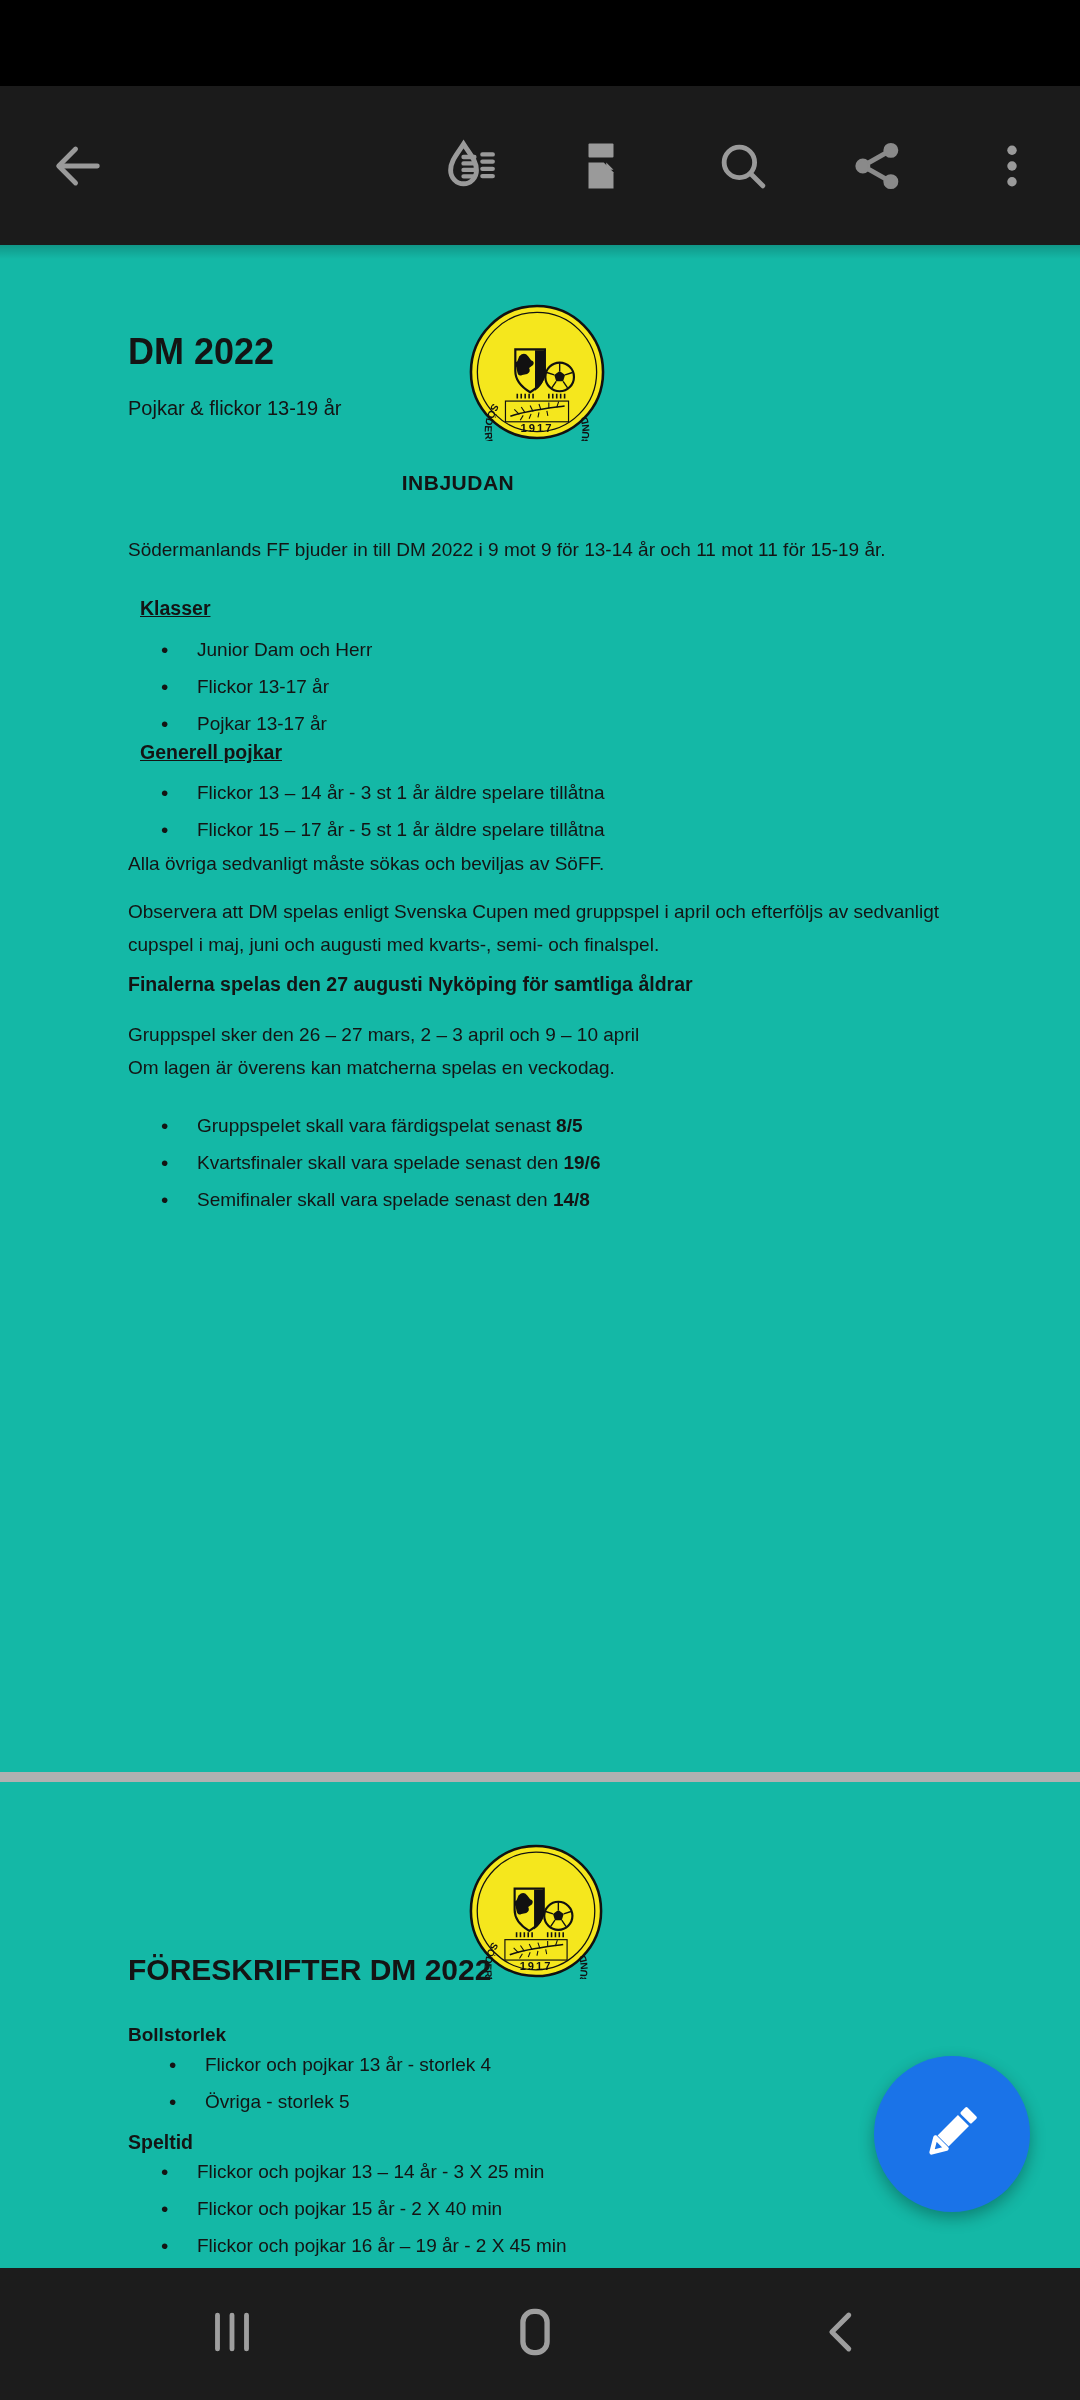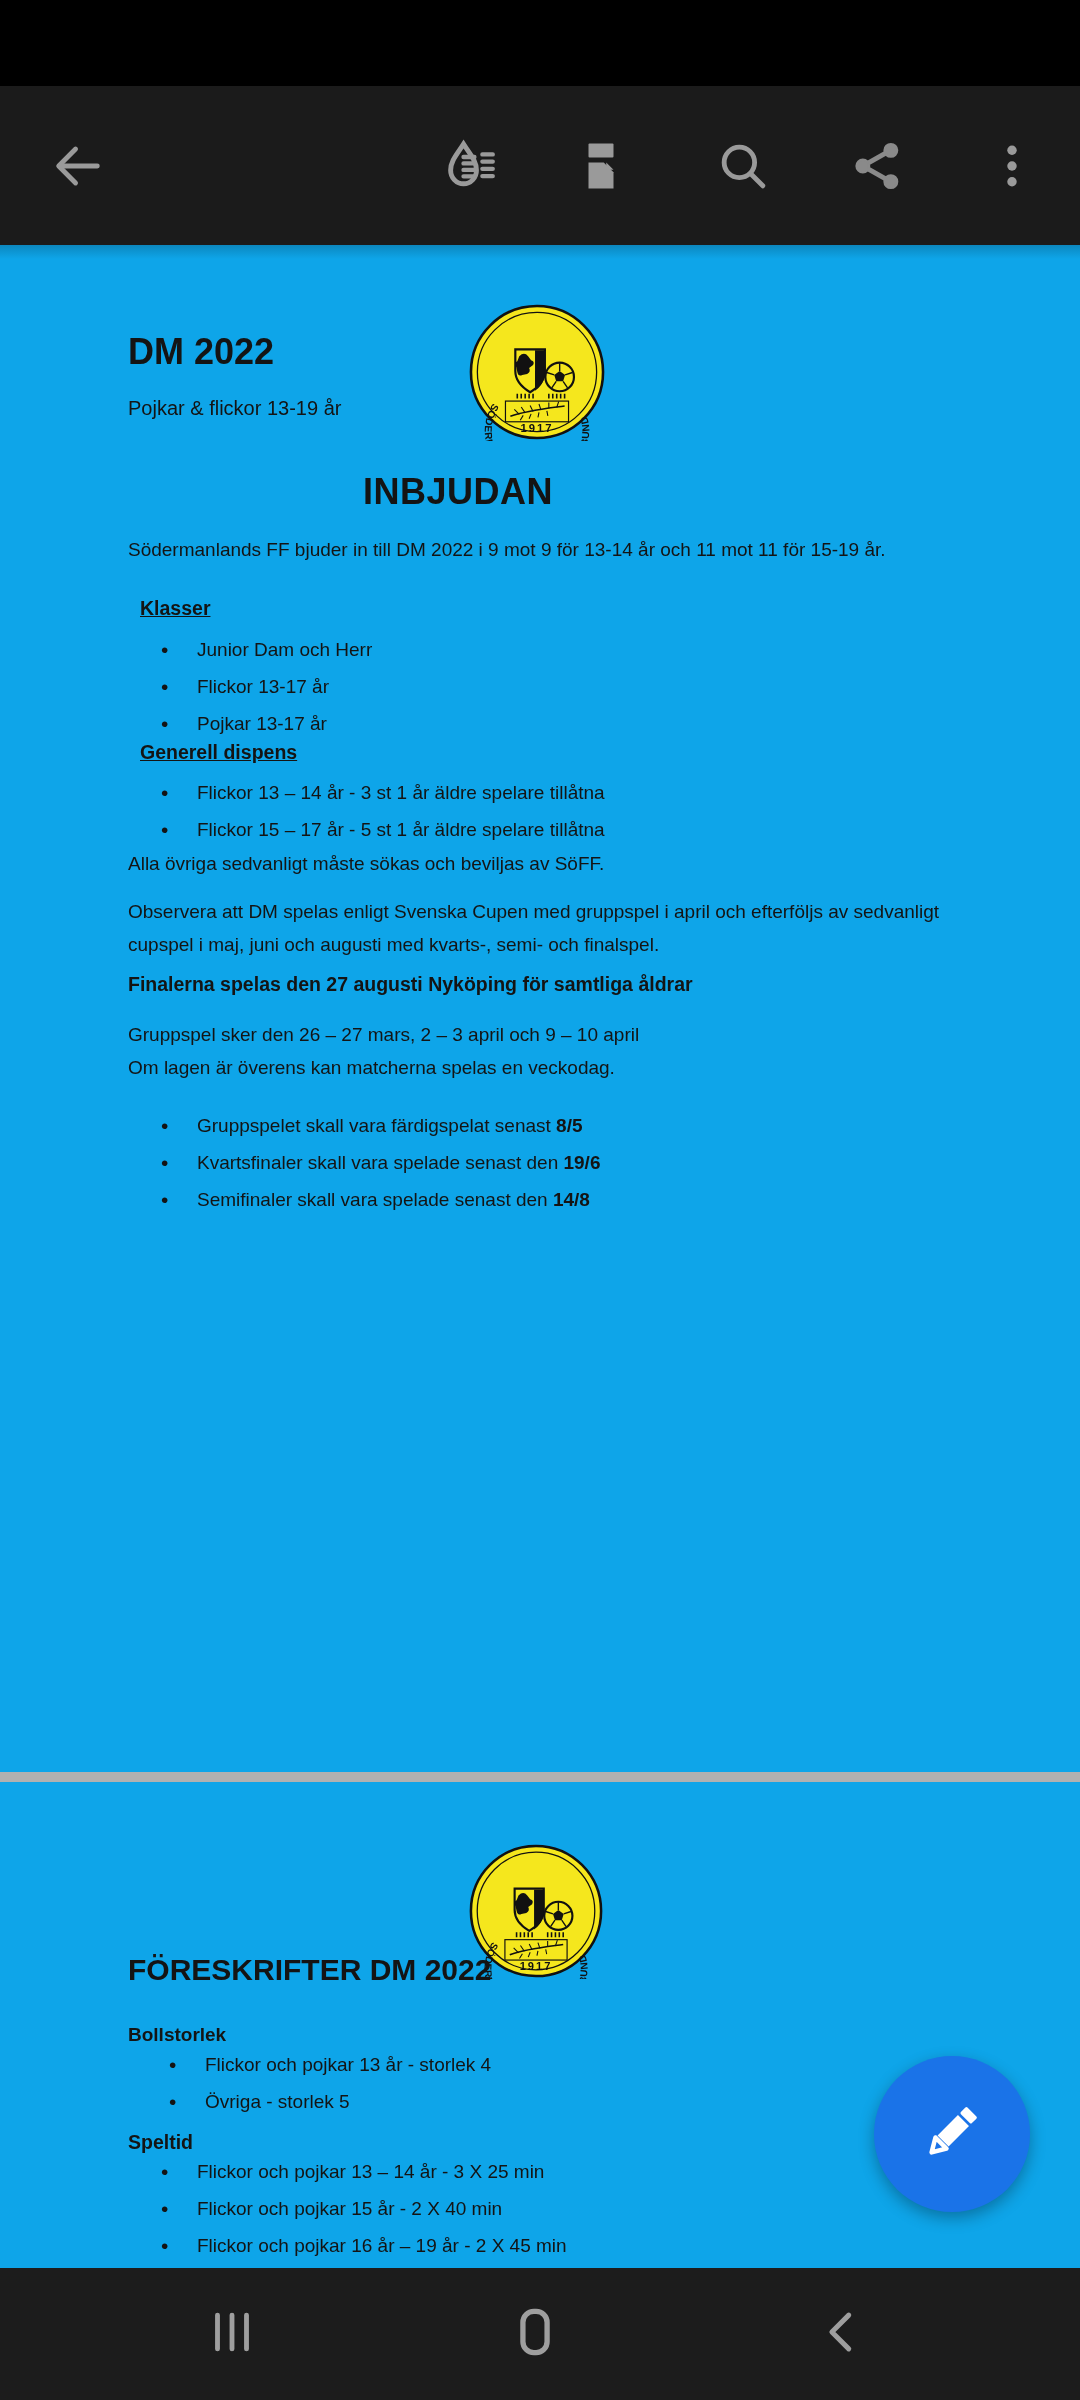--- a/index.html
+++ b/index.html
@@ -8,31 +8,31 @@
 
   
   .statusbar { position:absolute; top:0; left:0; width:1080px; height:86px; background:#000000; }
 
   
   .toolbar { position:absolute; top:86px; left:0; width:1080px; height:159px; background:#1b1b1b; }
   .tb-icon { position:absolute; top:0; height:159px; display:flex; align-items:center; justify-content:center; width:110px; }
   .tb-icon svg { display:block; }
 
   
-  .viewer { position:absolute; top:245px; left:0; width:1080px; height:2023px; background:#0ea5e9; }
+  .viewer { position:absolute; top:245px; left:0; width:1080px; height:2023px; background:#14b8a6; }
   .viewer-shadow { position:absolute; top:0; left:0; width:1080px; height:14px;
       background:linear-gradient(to bottom, rgba(0,0,0,0.18), rgba(0,0,0,0)); }
 
   .doc-text { color:#141414; }
   .abs { position:absolute; }
 
   .dm-title    { top:86px;  left:128px; font-size:36px; font-weight:bold; white-space:nowrap; }
   .dm-subtitle { top:136px; left:128px; font-size:20px; white-space:nowrap;margin-top:16px; }
   .logo-1      { top:58px;  left:468px; width:138px; height:138px; }
-  .inbjudan    { top:226px; left:0; width:916px; text-align:center; font-size:36px; font-weight:bold; letter-spacing:.5px; }
+  .inbjudan    { top:226px; left:0; width:916px; text-align:center; font-size:21px; font-weight:bold; letter-spacing:.5px; }
   .intro       { top:294px; left:128px; font-size:19px; white-space:nowrap; }
 
   .sec-h  { font-size:19.5px; font-weight:bold; text-decoration:underline; white-space:nowrap;margin-left:12px; }
   .klasser-h   { top:352px; left:128px; }
   .klasser-ul  { top:386px; left:128px; }
   .dispens-h   { top:496px; left:128px; }
   .dispens-ul  { top:529px; left:128px; }
 
   ul.doc-list { list-style:none; }
   ul.doc-list li { position:relative; height:37px; line-height:37px; font-size:19px; padding-left:69px; white-space:nowrap; }
@@ -163,21 +163,21 @@
     <div class="abs doc-text inbjudan">INBJUDAN</div>
     <div class="abs doc-text intro">Södermanlands FF bjuder in till DM 2022 i 9 mot 9 för 13-14 år och 11 mot 11 för 15-19 år.</div>
 
     <div class="abs doc-text sec-h klasser-h">Klasser</div>
     <ul class="abs doc-text doc-list klasser-ul">
       <li>Junior Dam och Herr</li>
       <li>Flickor 13-17 år</li>
       <li>Pojkar 13-17 år</li>
     </ul>
 
-    <div class="abs doc-text sec-h dispens-h">Generell dispens</div>
+    <div class="abs doc-text sec-h dispens-h">Generell pojkar</div>
     <ul class="abs doc-text doc-list dispens-ul">
       <li>Flickor 13 – 14 år - 3 st 1 år äldre spelare tillåtna</li>
       <li>Flickor 15 – 17 år - 5 st 1 år äldre spelare tillåtna</li>
     </ul>
 
     <div class="abs doc-text alla">Alla övriga sedvanligt måste sökas och beviljas av SöFF.</div>
 
     <div class="abs doc-text observera">
       <div>Observera att DM spelas enligt Svenska Cupen med gruppspel i april och efterföljs av sedvanligt</div>
       <div>cupspel i maj, juni och augusti med kvarts-, semi- och finalspel.</div>

